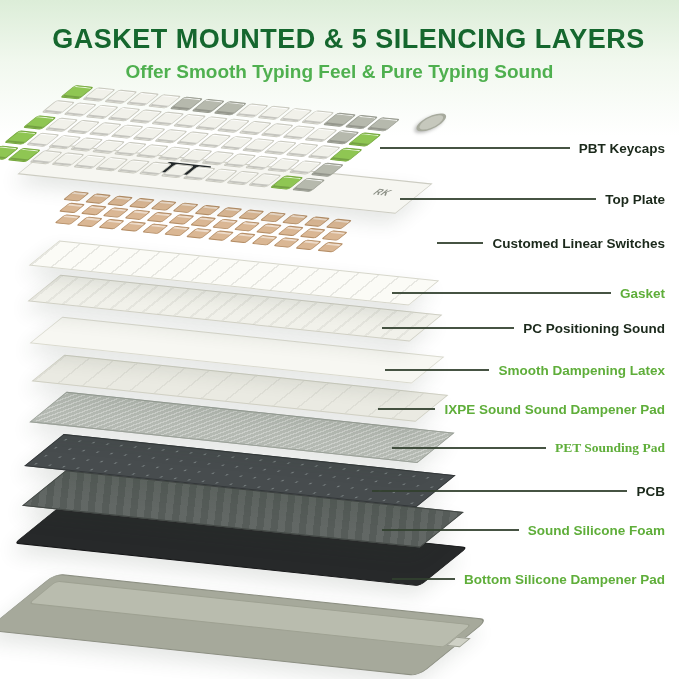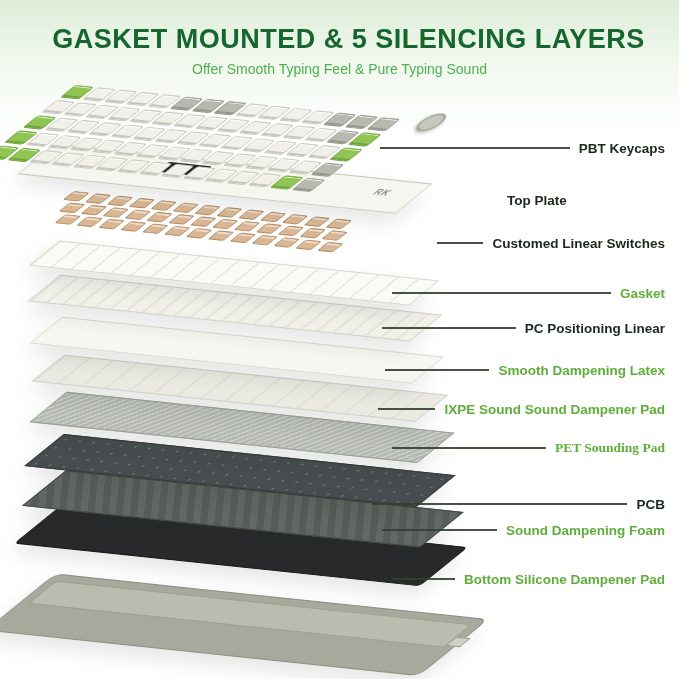--- a/index.html
+++ b/index.html
@@ -7,21 +7,21 @@
   body {
     font-family:"Liberation Sans", sans-serif;
     position:relative;
     overflow:hidden;
     background:linear-gradient(180deg, var(--background-tint,#dcedd8) 0%, #f1f8ee 9%, #ffffff 20%);
   }
 
   
   .header { position:absolute; top:24px; left:0; width:100%; text-align:center; z-index:60; }
   .title { font-size:27px; font-weight:bold; letter-spacing:.5px; color:var(--title,#15672e);margin-left:18px; }
-  .subtitle { font-size:14px; font-weight:normal; color:var(--subtitle,#4fb04f); margin-top:6px; }
+  .subtitle { font-size:19px; font-weight:bold; color:var(--subtitle,#4fb04f); margin-top:6px; }
 
   
   .diagram { position:absolute; inset:0; z-index:10; }
   .layer {
     position:absolute;
     transform-origin:left center;
     transform:rotate(6deg) skewX(-45deg);
     box-shadow:6px 10px 16px rgba(40,60,40,.12);
   }
 
@@ -242,53 +242,53 @@
     <div class="knob"></div>
   </div>
 
 </div>
 
 <div class="labels">
     <div class="label-row" style="top: 139px; left: 380px;">
       <div class="leader-line"></div>
       <span class="layer-label label-dark">PBT Keycaps</span>
     </div>
-    <div class="label-row" style="top: 190px; left: 400px; flex-direction: column;">
+    <div class="label-row" style="top: 190px; left: 400px;">
       <div class="leader-line"></div>
       <span class="layer-label label-dark">Top Plate</span>
     </div>
     <div class="label-row" style="top: 234px; left: 437px;">
       <div class="leader-line"></div>
       <span class="layer-label label-dark">Customed Linear Switches</span>
     </div>
     <div class="label-row" style="top: 284px; left: 392px;">
       <div class="leader-line"></div>
       <span class="layer-label label-green">Gasket</span>
     </div>
     <div class="label-row" style="top: 319px; left: 382px;">
       <div class="leader-line"></div>
-      <span class="layer-label label-dark">PC Positioning Linear</span>
+      <span class="layer-label label-dark">PC Positioning Sound</span>
     </div>
     <div class="label-row" style="top: 361px; left: 385px;">
       <div class="leader-line"></div>
       <span class="layer-label label-green">Smooth Dampening Latex</span>
     </div>
     <div class="label-row" style="top: 400px; left: 378px;">
       <div class="leader-line"></div>
       <span class="layer-label label-green">IXPE Sound Sound Dampener Pad</span>
     </div>
     <div class="label-row" style="top: 439px; left: 392px; font-family: Liberation Serif, serif;">
       <div class="leader-line"></div>
       <span class="layer-label label-green">PET Sounding Pad</span>
     </div>
-    <div class="label-row" style="top: 482px; left: 372px; margin-top: 13px;">
+    <div class="label-row" style="top: 482px; left: 372px;">
       <div class="leader-line"></div>
       <span class="layer-label label-dark">PCB</span>
     </div>
     <div class="label-row" style="top: 521px; left: 382px;">
       <div class="leader-line"></div>
-      <span class="layer-label label-green">Sound Dampening Foam</span>
+      <span class="layer-label label-green">Sound Silicone Foam</span>
     </div>
     <div class="label-row" style="top: 558px; left: 392px; margin-top: 12px;">
       <div class="leader-line"></div>
       <span class="layer-label label-green">Bottom Silicone Dampener Pad</span>
     </div>
   </div>
 
 </body></html>

